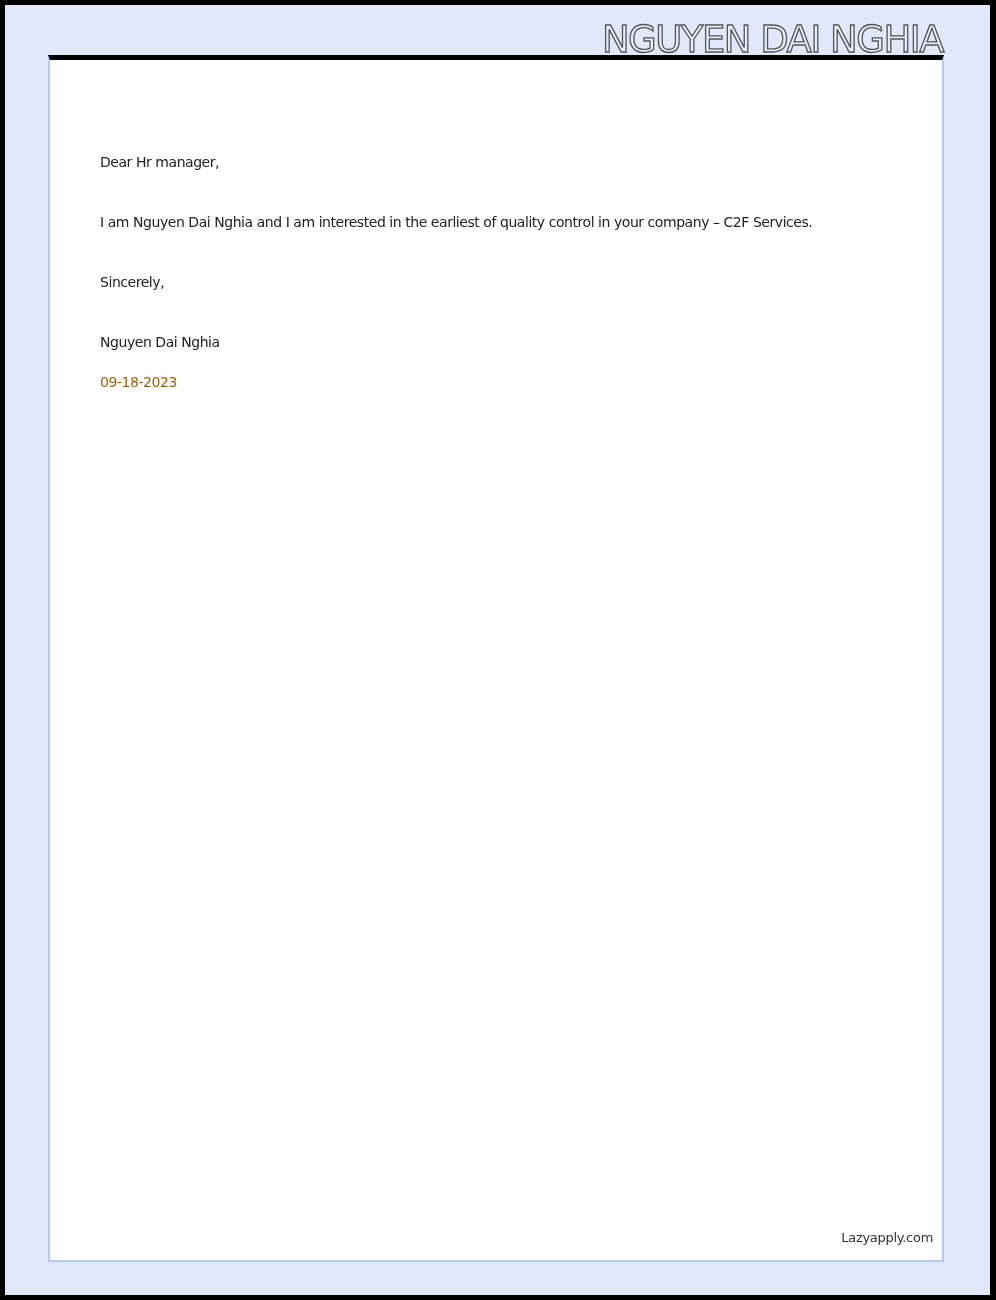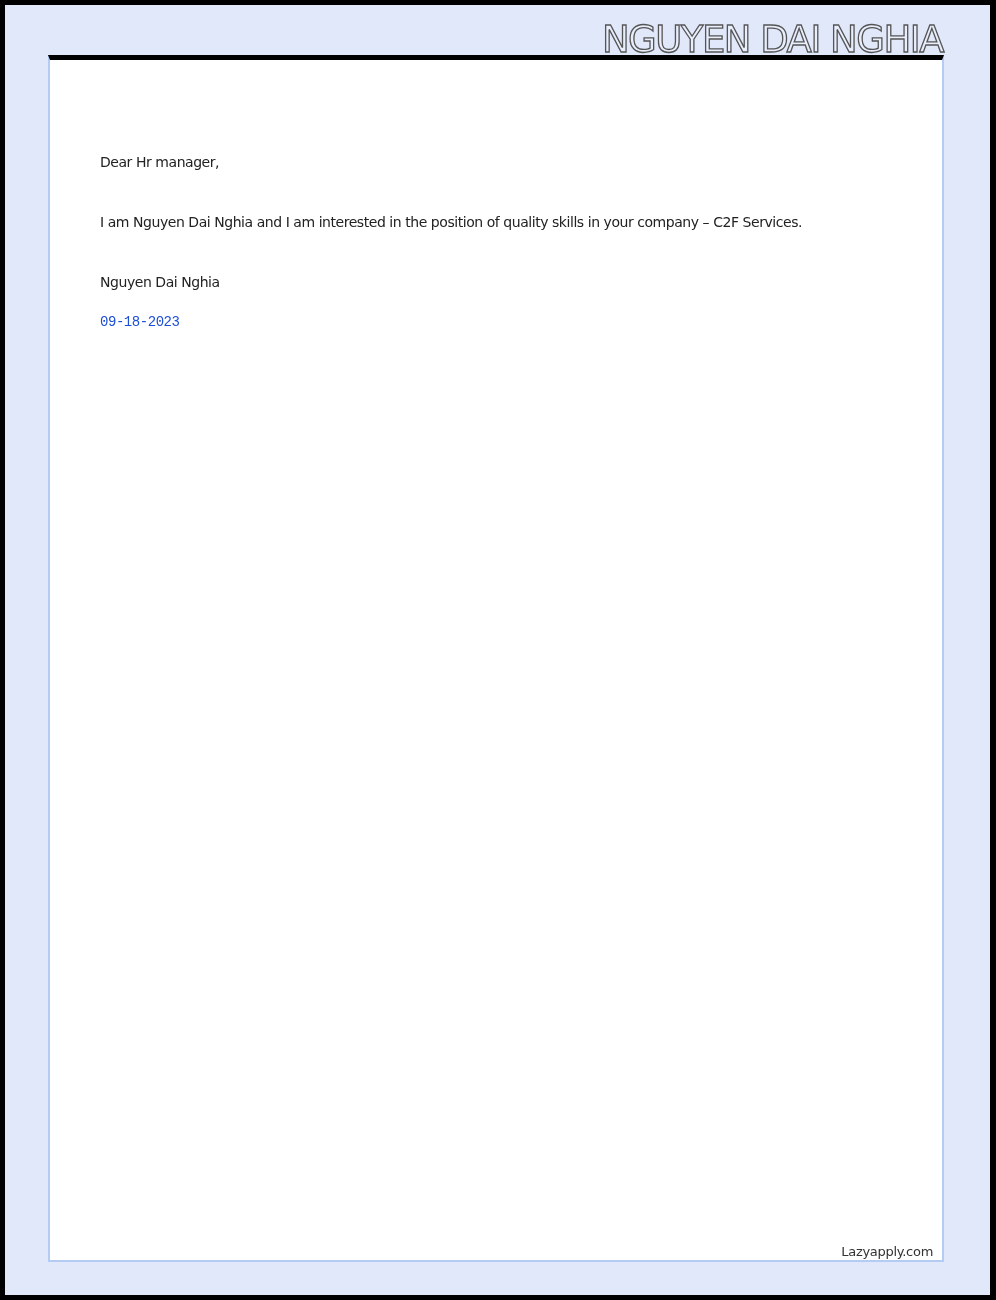--- a/index.html
+++ b/index.html
@@ -26,32 +26,33 @@
       border-bottom: 2px solid #b4ccf4;
     }
     .letter {
       position: absolute; left: 50px; top: 50px; width: 790px;
       font-size: 14px; line-height: 30px; color: #222;
       letter-spacing: -0.45px;
       margin-top: 37px;
     }
     .letter p { margin: 0 0 30px 0; }
     .letter .sig { margin-bottom: 10px; }
-    .letter .date { color: #1d4ed8; margin: 0; font-family: Liberation Mono, monospace; }
+    .letter .date { color: #a16207; margin: 0; }
     .footer-mark {
-      position: absolute; right: 9px; bottom: 0px;
+      position: absolute; right: 9px; bottom: 14px;
       font-size: 13px; color: #333; line-height: 16px; letter-spacing: -0.3px;
     }
   </style>
 </head>
 <body>
 
 <h1 class="name-title">NGUYEN DAI NGHIA</h1>
 
 <div class="card">
   <div class="letter">
     <p>Dear Hr manager,</p>
-    <p>I am Nguyen Dai Nghia and I am interested in the position of quality skills in your company – C2F Services.</p>
+    <p>I am Nguyen Dai Nghia and I am interested in the earliest of quality control in your company – C2F Services.</p>
+    <p>Sincerely,</p>
     <p class="sig">Nguyen Dai Nghia</p>
     <p class="date">09-18-2023</p>
   </div>
   <div class="footer-mark">Lazyapply.com</div>
 </div>
 
 </body></html>

